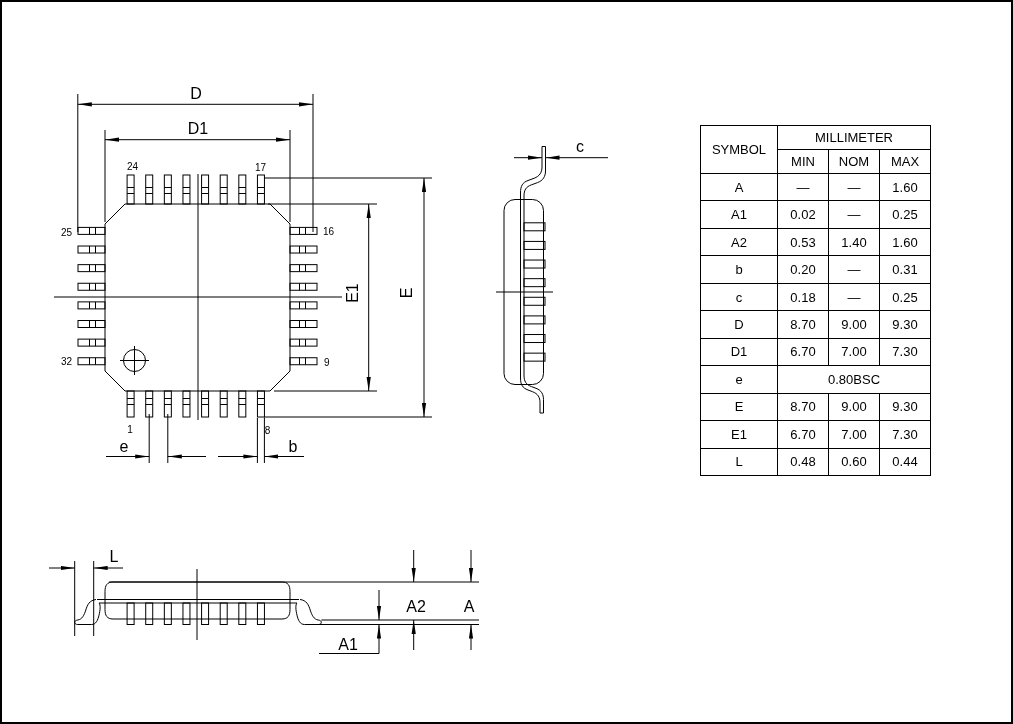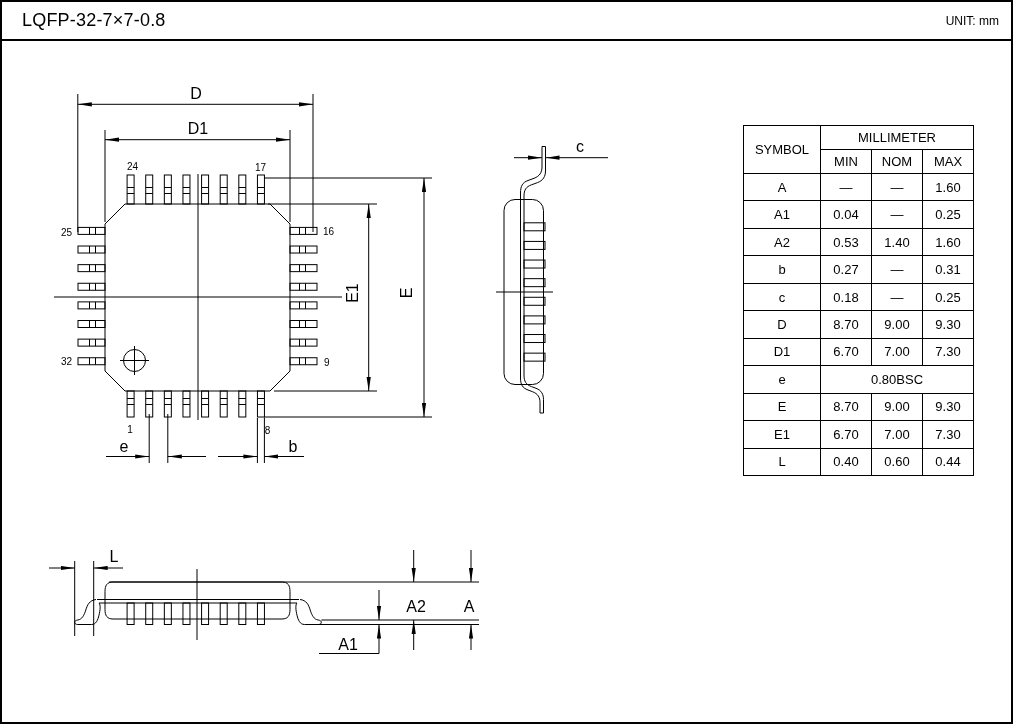--- a/index.html
+++ b/index.html
@@ -10,34 +10,30 @@
         border-bottom:2px solid #000;display:flex;align-items:center;
         justify-content:space-between;padding:0 12px 0 20px;box-sizing:border-box;}
   .title{font-size:18px;letter-spacing:.2px;}
   .unit{font-size:12px;}
   svg.drawing{position:absolute;left:0;top:0;}
   svg .ln{stroke:#000;stroke-width:1;fill:none;}
   svg text{fill:#000;font-family:"Liberation Sans",sans-serif;}
   svg .dimlbl{font-size:16px;}
   svg .pinlbl{font-size:10px;}
   .dim-table{position:absolute;left:698px;top:123px;width:230px;height:351px;
-        border-collapse:collapse;table-layout:fixed;font-size:13px;text-align:center;margin-left:43px;}
+        border-collapse:collapse;table-layout:fixed;font-size:13px;text-align:center;}
   .dim-table th,.dim-table td{border:1px solid #000;font-weight:normal;padding:0;
         overflow:hidden;white-space:nowrap;}
   .dim-table .hrow{height:24px;}
 </style>
 </head>
 <body>
 
 <div class="page">
 
-  <div class="titlebar">
-    <span class="title">LQFP-32-7×7-0.8</span>
-    <span class="unit">UNIT: mm</span>
-  </div>
 
   <svg class="drawing" id="dwg" width="1013" height="724" viewBox="0 0 1013 724">
     <defs>
       <marker id="arw" viewBox="0 0 14 5" refX="14" refY="2.5" markerWidth="14" markerHeight="5" markerUnits="userSpaceOnUse" orient="auto-start-reverse">
         <path d="M0,0.4 L14,2.5 L0,4.6 Z" fill="#000"></path>
       </marker>
     </defs>
 
     <g>
 
@@ -316,33 +312,33 @@
       <th>MAX</th>
     </tr>
     <tr>
           <td>A</td>
           <td>—</td>
           <td>—</td>
           <td>1.60</td>
         </tr>
     <tr>
           <td>A1</td>
-          <td>0.04</td>
+          <td>0.02</td>
           <td>—</td>
           <td>0.25</td>
         </tr>
     <tr>
           <td>A2</td>
           <td>0.53</td>
           <td>1.40</td>
           <td>1.60</td>
         </tr>
     <tr>
           <td>b</td>
-          <td>0.27</td>
+          <td>0.20</td>
           <td>—</td>
           <td>0.31</td>
         </tr>
     <tr>
           <td>c</td>
           <td>0.18</td>
           <td>—</td>
           <td>0.25</td>
         </tr>
     <tr>
@@ -368,19 +364,19 @@
           <td>9.30</td>
         </tr>
     <tr>
           <td>E1</td>
           <td>6.70</td>
           <td>7.00</td>
           <td>7.30</td>
         </tr>
     <tr>
           <td>L</td>
-          <td>0.40</td>
+          <td>0.48</td>
           <td>0.60</td>
           <td>0.44</td>
         </tr>
   </tbody>
     </table>
 </div>
 
 </body></html>

